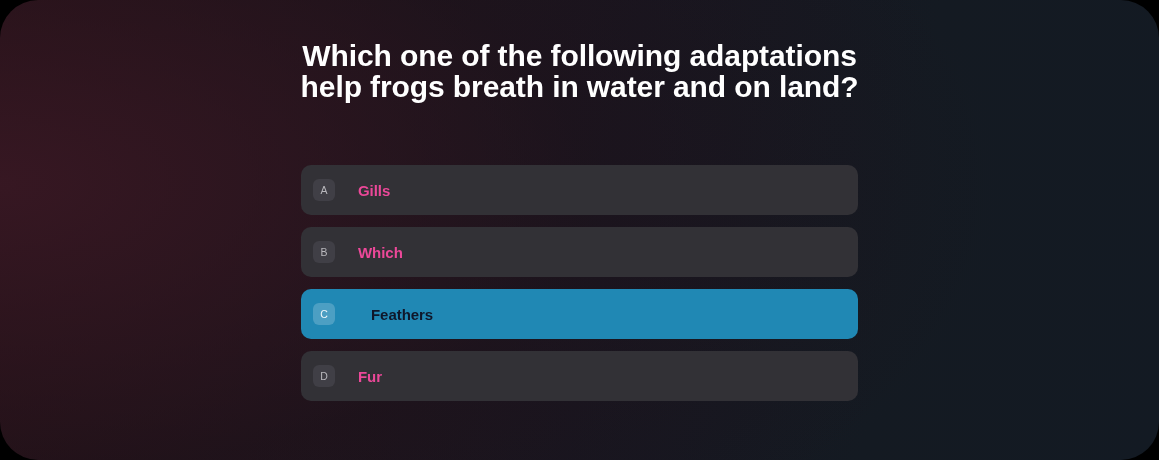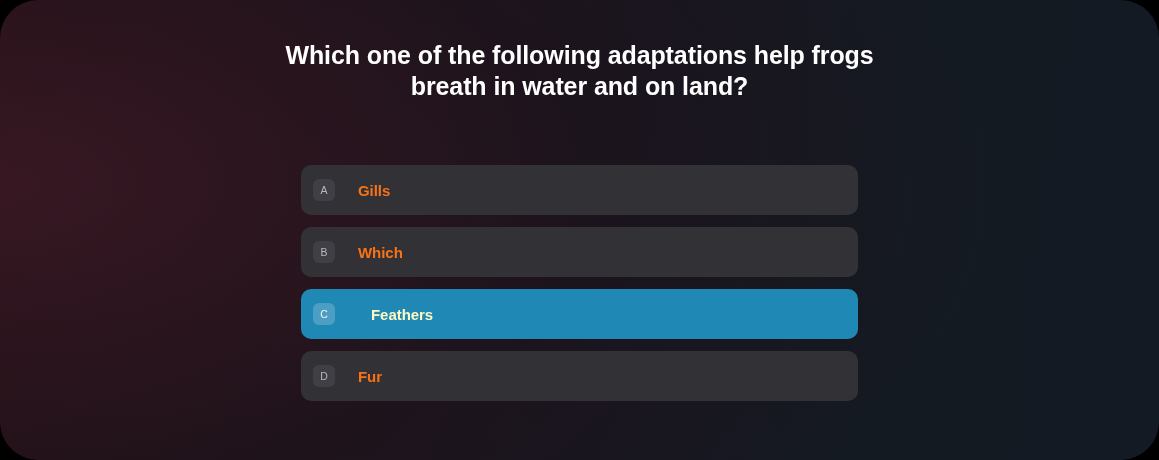--- a/index.html
+++ b/index.html
@@ -28,21 +28,21 @@
     top: 40px;
     left: 50%;
     transform: translateX(-50%);
     width: 620px;
     text-align: center;
   }
 
   #question-text {
     margin: 0;
     color: #ffffff;
-    font-size: 25px;
+    font-size: 30px;
     font-weight: bold;
     line-height: 31px;
     letter-spacing: -0.1px;
   }
 
   
   #options-list {
     position: absolute;
     top: 165px;
     left: 301px;
@@ -83,28 +83,28 @@
     line-height: 1;
   }
 
   .is-selected .option-badge {
     background: rgba(255, 255, 255, 0.20);
     color: #eef7fb;
   }
 
   .option-label {
     margin-left: 23px;
-    color: #f97316;
+    color: #ec4899;
     font-size: 15px;
     font-weight: bold;
     letter-spacing: -0.05px;
   }
 
   .is-selected .option-label {
-    color: #fef9c3;
+    color: #0f172a;
     margin-left: 36px;
   }
 </style>
 </head>
 <body>
 
 <div id="quiz-card">
 
   <div id="question-block">
     <h1 id="question-text">Which one of the following adaptations help frogs breath in water and on land?</h1>

